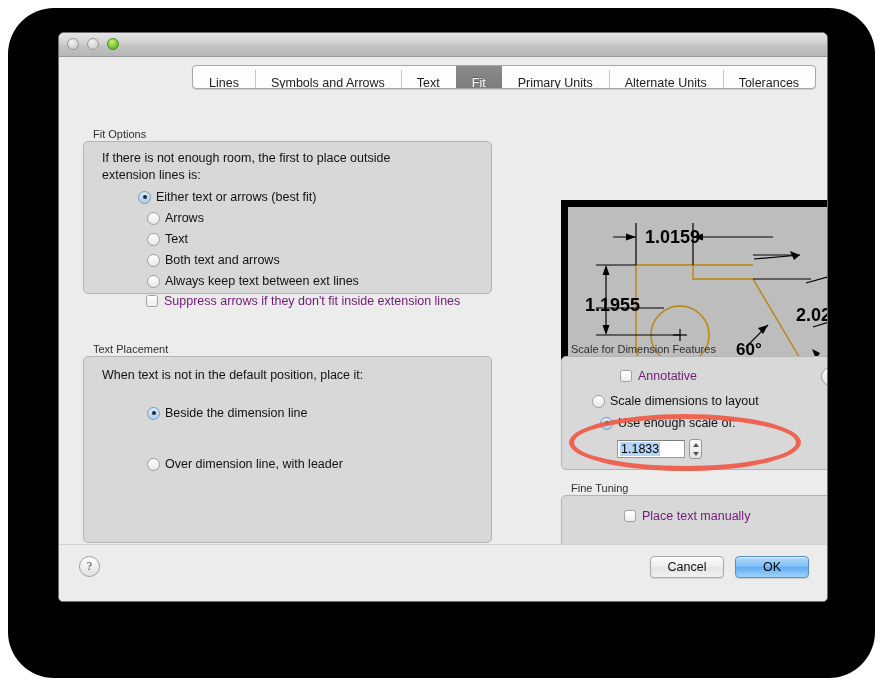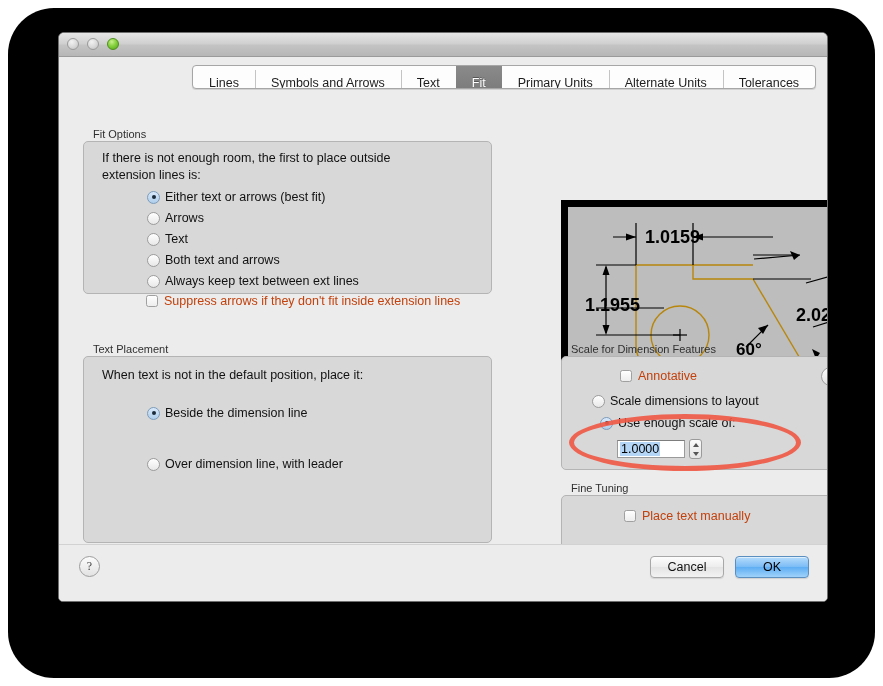--- a/index.html
+++ b/index.html
@@ -214,21 +214,21 @@
     background: #1c2b3a;
   }
 
   
   .check-row {
     position: absolute;
     display: flex;
     align-items: center;
     gap: 6px;
     font-size: 12.5px;
-    color: #c2410c;
+    color: #701a75;
     white-space: nowrap;
     cursor: default;
     padding-left: 40px;
   }
   .checkbox {
     width: 12px;
     height: 12px;
     background: linear-gradient(to bottom, #ffffff 0%, #ededed 100%);
     border: 1px solid #a0a0a0;
     border-radius: 2.5px;
@@ -403,21 +403,21 @@
 
       <div class="group" style="left:24px; top:38px; width:409px; height:166px;">
         <div class="group-title">Fit Options</div>
         <div class="group-body">
 
           <div class="prompt" style="left:18px; top:8px; width:370px;">
             <span>If there is not enough room, the first to place outside</span><br>
             <span>extension lines is:</span>
           </div>
 
-          <div class="radio-row" style="left:63px; top:48px;text-align:right;">
+          <div class="radio-row" style="left:54px; top:48px;text-align:right;">
             <span class="radio checked"></span>
             <span>Either text or arrows (best fit)</span>
           </div>
           <div class="radio-row" style="left:63px; top:69px;">
             <span class="radio"></span>
             <span>Arrows</span>
           </div>
           <div class="radio-row" style="left:63px; top:90px;">
             <span class="radio"></span>
             <span>Text</span>
@@ -539,21 +539,21 @@
             <span>Scale dimensions to layout</span>
           </div>
 
           <div class="radio-row" style="left:38px; top:59px;">
             <span class="radio checked"></span>
             <span>Use enough scale of:</span>
           </div>
 
           <div class="spinwrap" style="left:55px; top:82px;">
             <div class="spinfield">
-              <span class="sel">1.0000</span>
+              <span class="sel">1.1833</span>
             </div>
             <div class="stepper">
               <span class="ar up"></span>
               <span class="ar dn"></span>
             </div>
           </div>
         </div>
       </div>
 
       <div class="group" style="left:502px; top:392px; width:295px; height:95px;">

